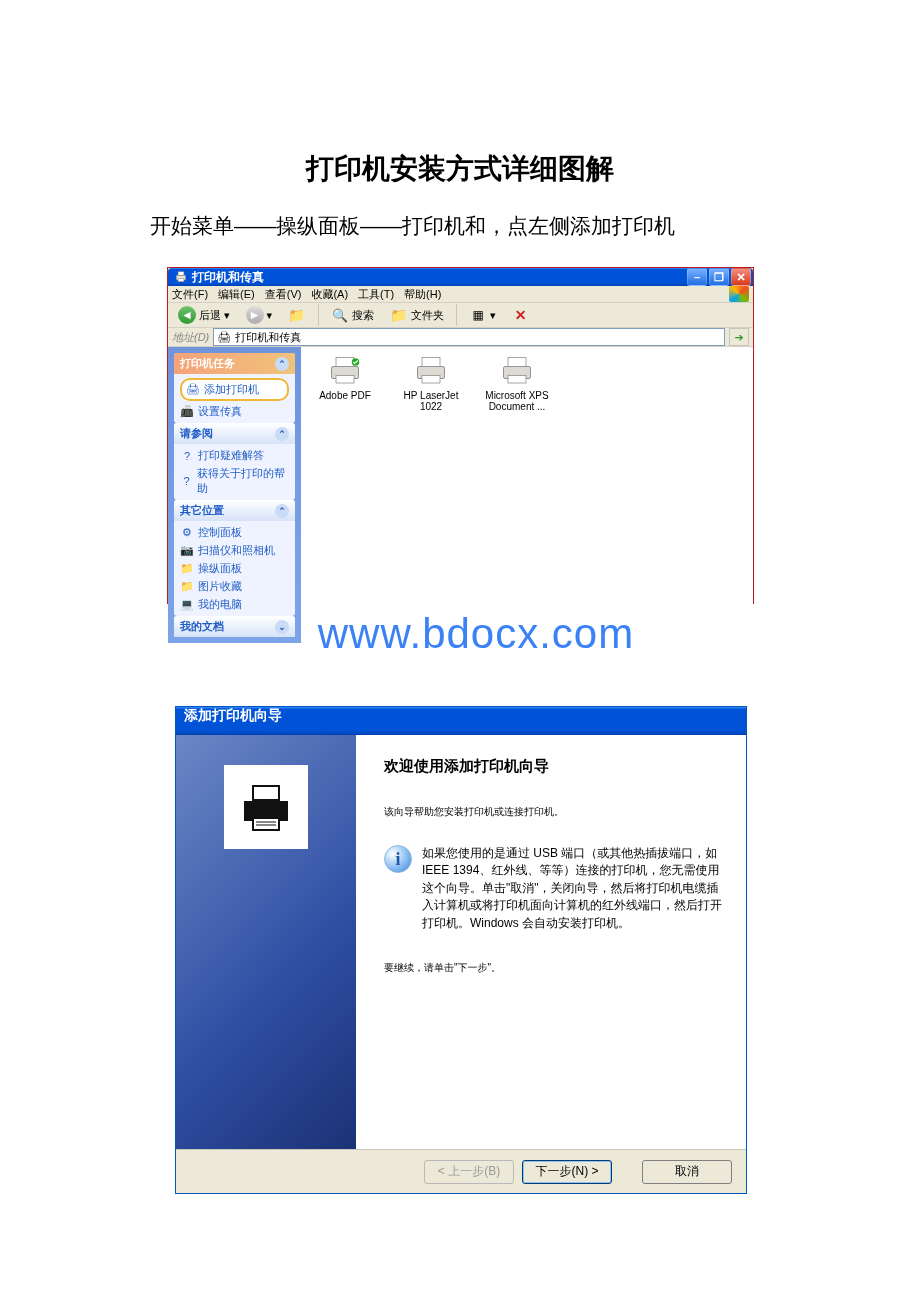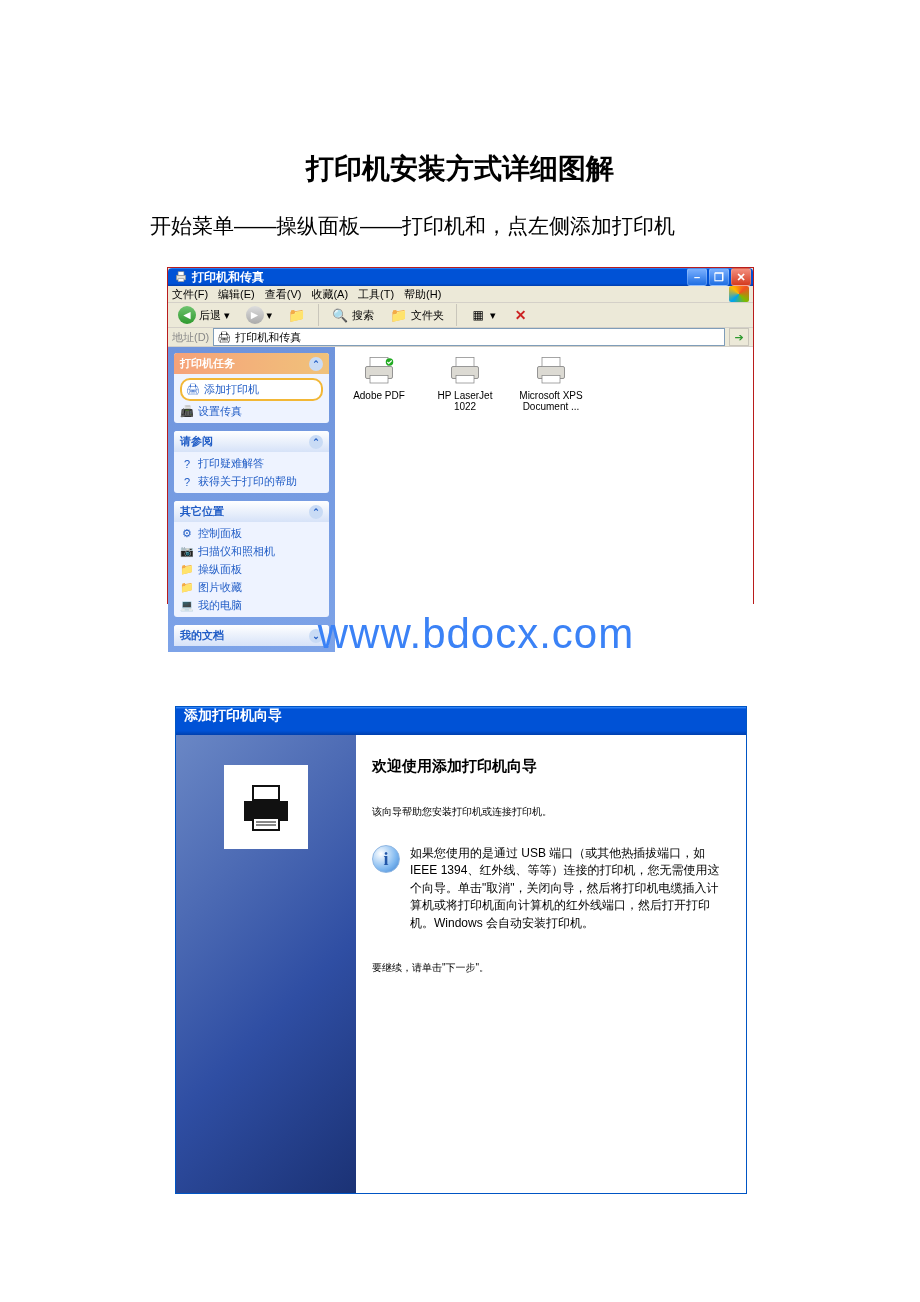--- a/index.html
+++ b/index.html
@@ -115,36 +115,36 @@
   .ic-x { color:#c22; font-weight:bold; font-size:14px; }
   .tsep { width:1px; height:22px; background:#c9c6bb; margin:0 2px; }
 
   .addrbar {
     height: 22px;
     background:#ece9d8;
     border-bottom:1px solid #d4d0c8;
     display:flex; align-items:center;
     padding:0 4px; gap:4px;
   }
-  .addrbar .addrlabel { color:#888; }
+  .addrbar .addrlabel { color:#888;font-style:italic; }
   .addrbox {
     flex:1; height:18px; background:#fff; border:1px solid #7f9db9;
     display:flex; align-items:center; padding:0 3px; gap:4px;
   }
   .addrgo {
     width:20px; height:18px; border:1px solid #c9c6bb; background:#ece9d8;
     display:flex; align-items:center; justify-content:center; color:#2e9a2e; font-size:11px;
   }
 
   .body1 { flex:1; display:flex; }
   .sidepanel {
-    width:167px;
+    width:133px;
     background: linear-gradient(to bottom, #6f94dc, #7da3e8);
     padding:6px;
-    display:flex; flex-direction:column; gap:8px;
+    display:flex; flex-direction:column; gap:0;
     font-size:11px;
   }
   .taskgrp {
     background:#eef3ff;
     border-radius:3px;
   }
   .taskhdr {
     background: linear-gradient(to bottom, #fff, #d6e2f8);
     color:#215dc6;
     font-weight:bold;
@@ -197,21 +197,21 @@
   }
   .wizleft {
     width:180px;
     background: linear-gradient(135deg, #6a87c5 0%, #2f4ea3 60%, #1b3275 100%);
     display:flex; align-items:flex-start; justify-content:center; padding-top:30px;
   }
   .wizleft .emblem {
     width:84px; height:84px; background:#fff;
     display:flex; align-items:center; justify-content:center;
   }
-  .wizright { flex:1; padding:22px 24px 10px 16px; display:flex; flex-direction:column; }
+  .wizright { flex:1; padding:22px 24px 10px 28px; display:flex; flex-direction:column; }
   .wiztitle { font-weight:bold; font-size:15px; margin-bottom:28px; }
   .wizp { font-size:10px; margin-bottom:26px; line-height:1.5; }
   .infobox { display:flex; gap:10px; margin-bottom:28px; }
   .infoicon {
     width:28px; height:28px; border-radius:50%;
     background: radial-gradient(circle at 30% 30%, #fff, #7fb8f0 60%, #3b7fcf);
     color:#2257a8; font-weight:bold; font-family:Georgia, serif;
     display:flex; align-items:center; justify-content:center; font-size:18px;
     flex-shrink:0; border:1px solid #8fb6e2;
   }
@@ -432,13 +432,19 @@
     <div class="wizright">
       <div class="wiztitle">欢迎使用添加打印机向导</div>
       <div class="wizp">该向导帮助您安装打印机或连接打印机。</div>
       <div class="infobox">
         <div class="infoicon">i</div>
         <div class="infotext">如果您使用的是通过 USB 端口（或其他热插拔端口，如 IEEE 1394、红外线、等等）连接的打印机，您无需使用这个向导。单击"取消"，关闭向导，然后将打印机电缆插入计算机或将打印机面向计算机的红外线端口，然后打开打印机。Windows 会自动安装打印机。</div>
       </div>
       <div class="wizp">要继续，请单击"下一步"。</div>
     </div>
   </div>
+  <div class="wizfoot">
+    <div class="wbtn disabled">&lt; 上一步(B)</div>
+    <div class="wbtn default">下一步(N) &gt;</div>
+    <div style="width:14px"></div>
+    <div class="wbtn">取消</div>
+  </div>
 </div>
 
 </body></html>

